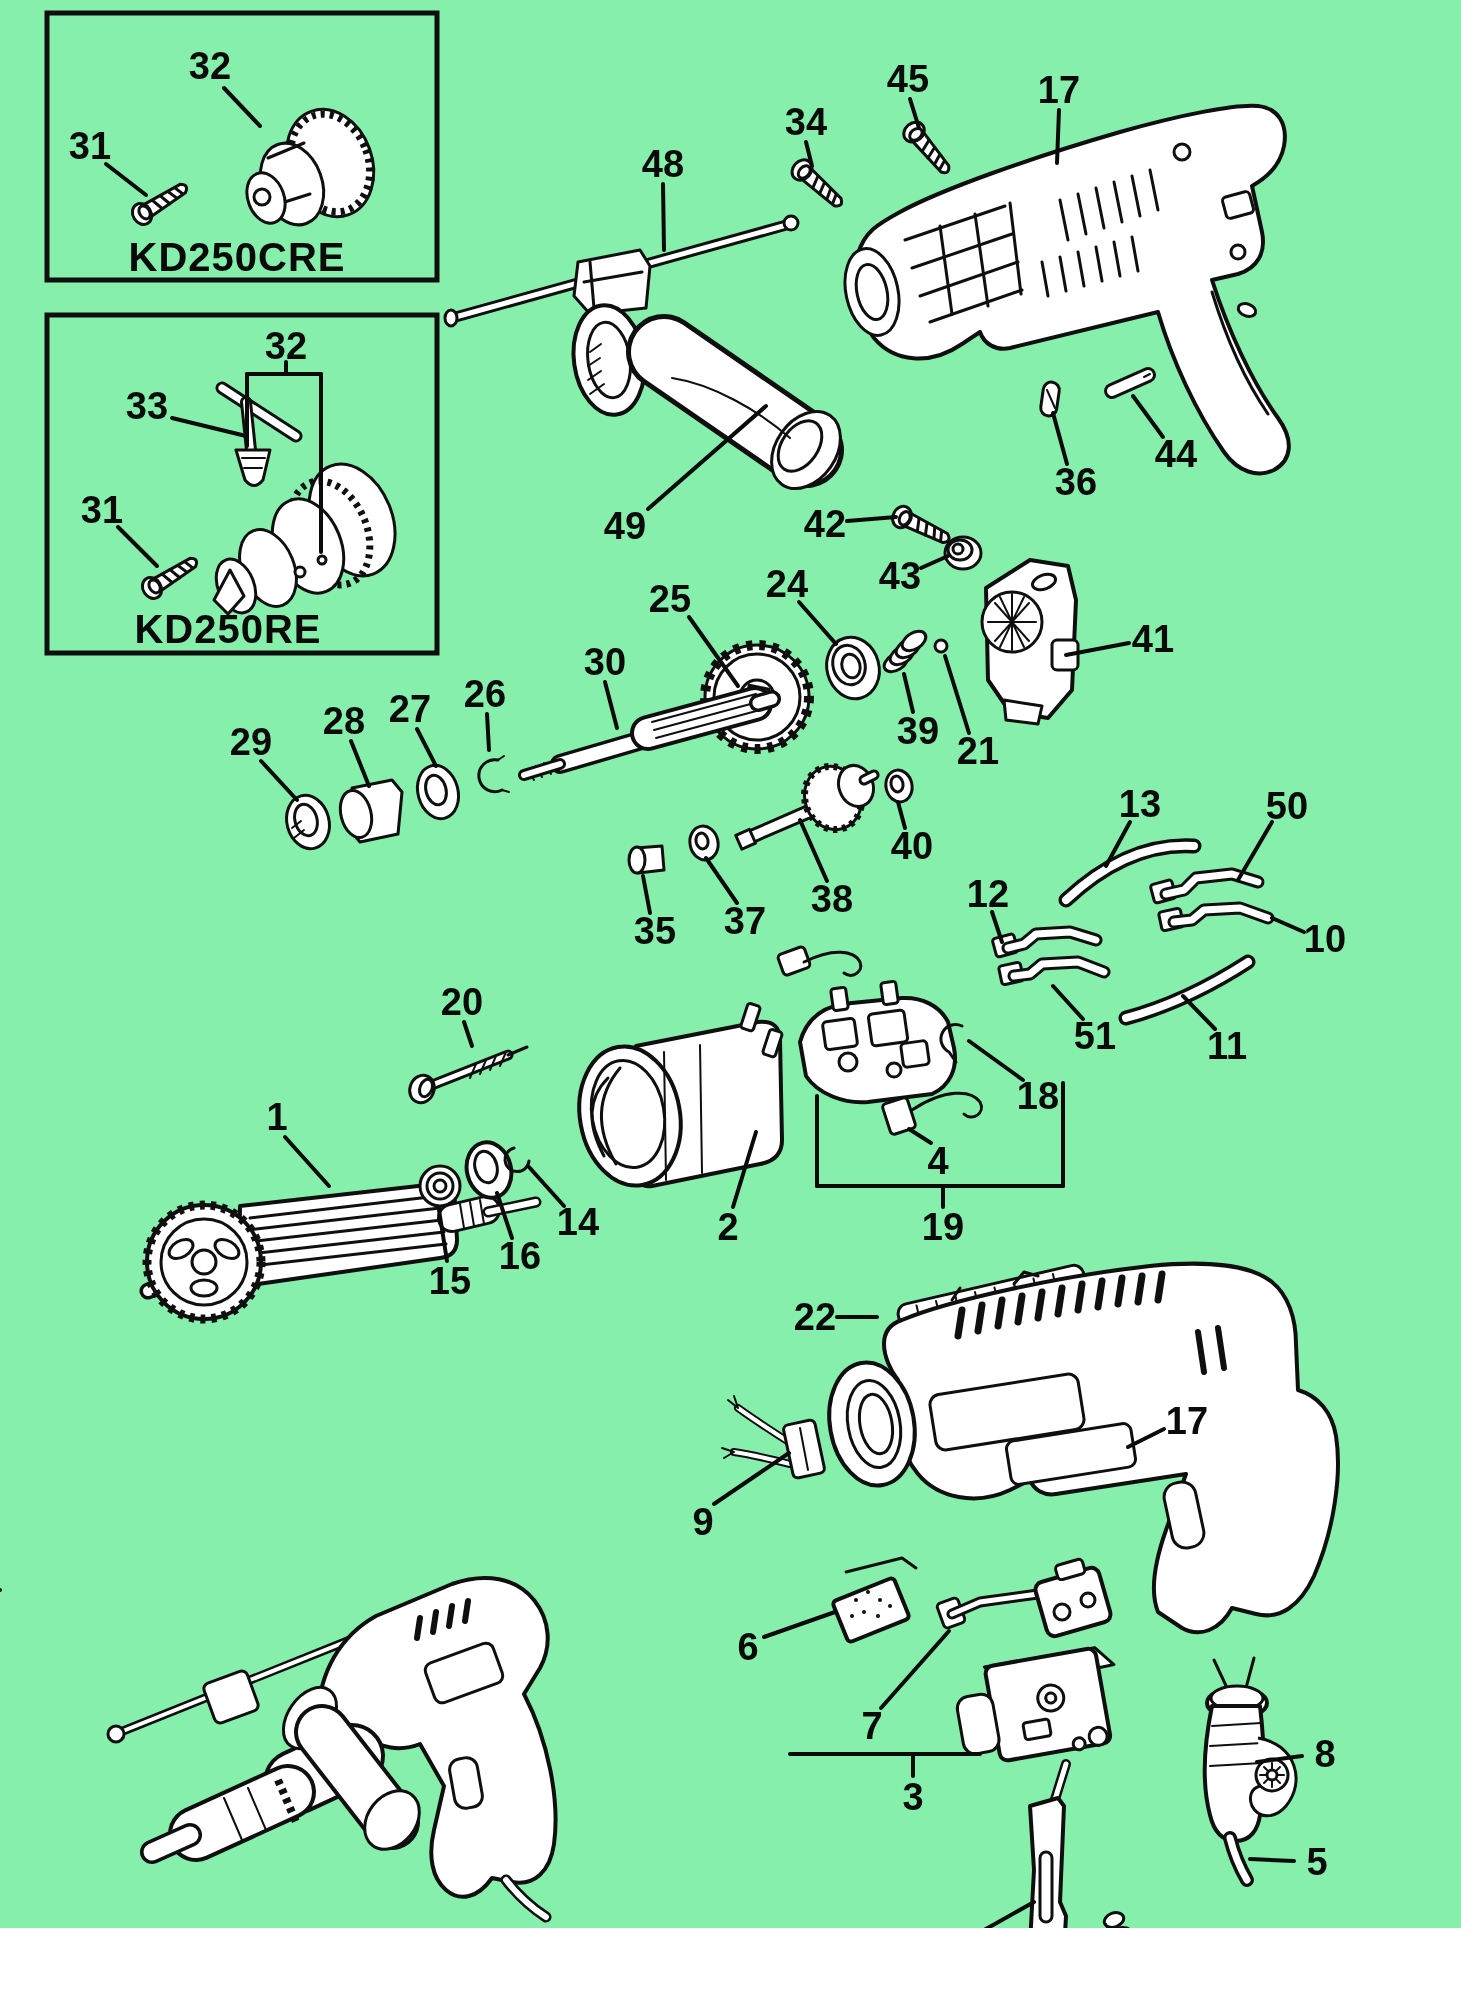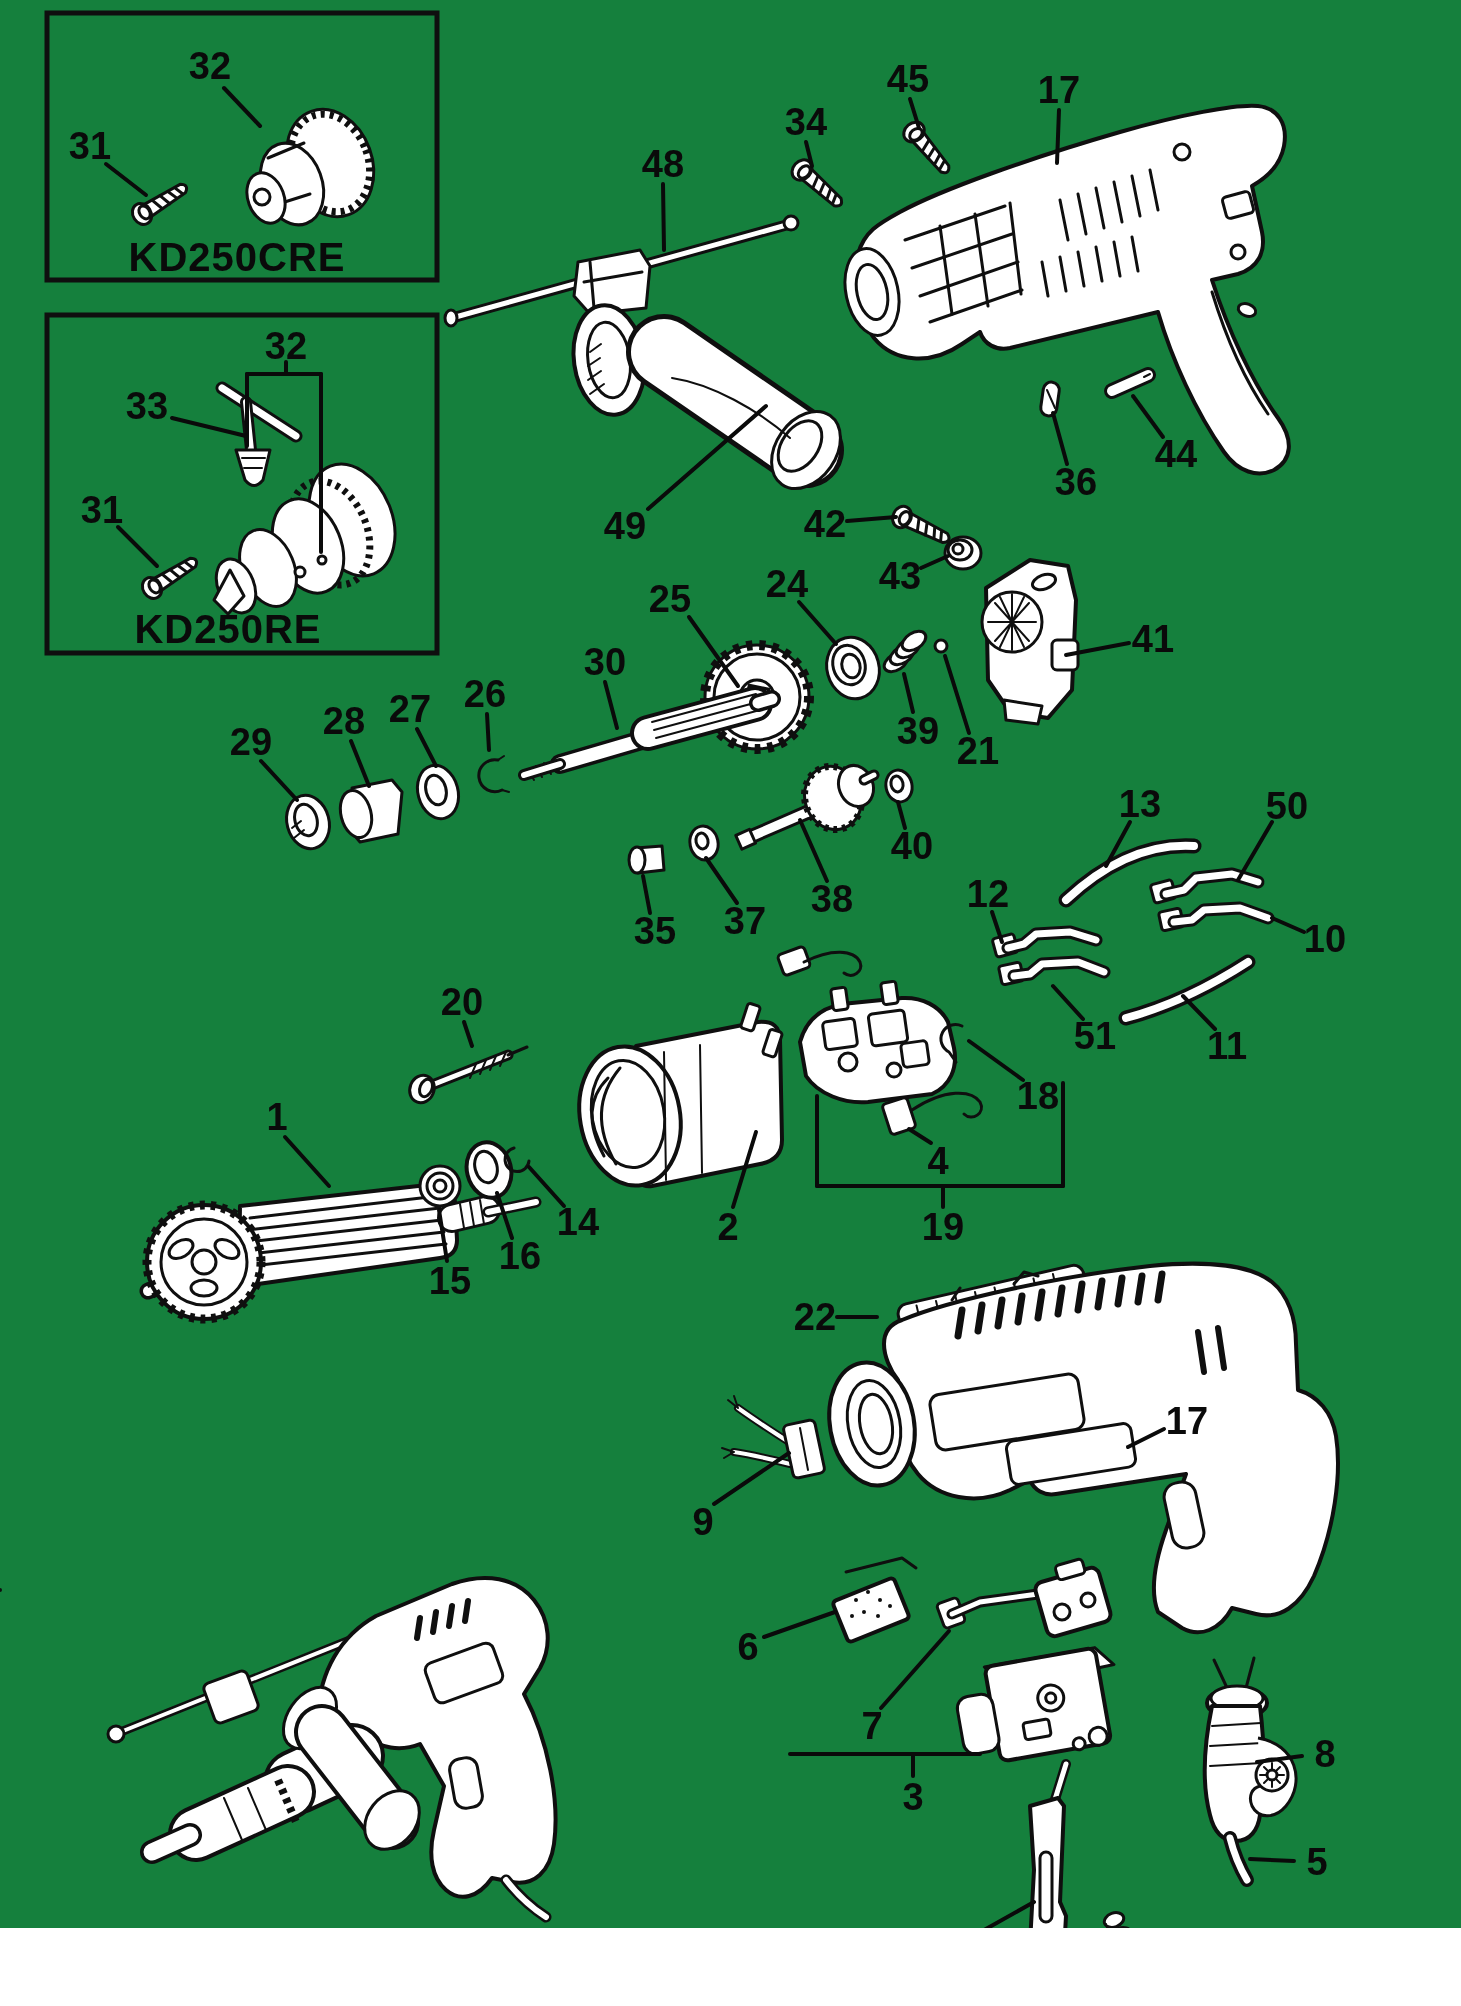--- a/index.html
+++ b/index.html
@@ -1,17 +1,17 @@
 <!DOCTYPE html>
 <html><head>
 <meta charset="utf-8">
 <style>
   html,body{margin:0;padding:0;background:#ffffff;}
   body{width:1461px;height:2006px;font-family:"Liberation Sans",sans-serif;}
-  .canvas{position:relative;width:1461px;height:1928px;background:#15803d;overflow:hidden;}
+  .canvas{position:relative;width:1461px;height:1928px;background:#86efac;overflow:hidden;}
   svg{display:block;}
   .fw{fill:#ffffff;stroke:#0f0f0f;stroke-width:3;stroke-linejoin:round;}
   .fw4{fill:#ffffff;stroke:#0f0f0f;stroke-width:4;stroke-linejoin:round;}
   .ln{fill:none;stroke:#0f0f0f;stroke-width:3;stroke-linecap:round;stroke-linejoin:round;}
   .ln2{fill:none;stroke:#0f0f0f;stroke-width:2;stroke-linecap:round;}
   .to{fill:none;stroke:#0f0f0f;stroke-linecap:round;stroke-linejoin:round;}
   .ti{fill:none;stroke:#ffffff;stroke-linecap:round;stroke-linejoin:round;}
   .dash{fill:none;stroke:#0f0f0f;}
   .callout-text{font:700 38px "Liberation Sans",sans-serif;fill:#0a0a0a;text-anchor:middle;}
   .model-text{font:700 40px "Liberation Sans",sans-serif;fill:#0a0a0a;text-anchor:middle;letter-spacing:1px;}

